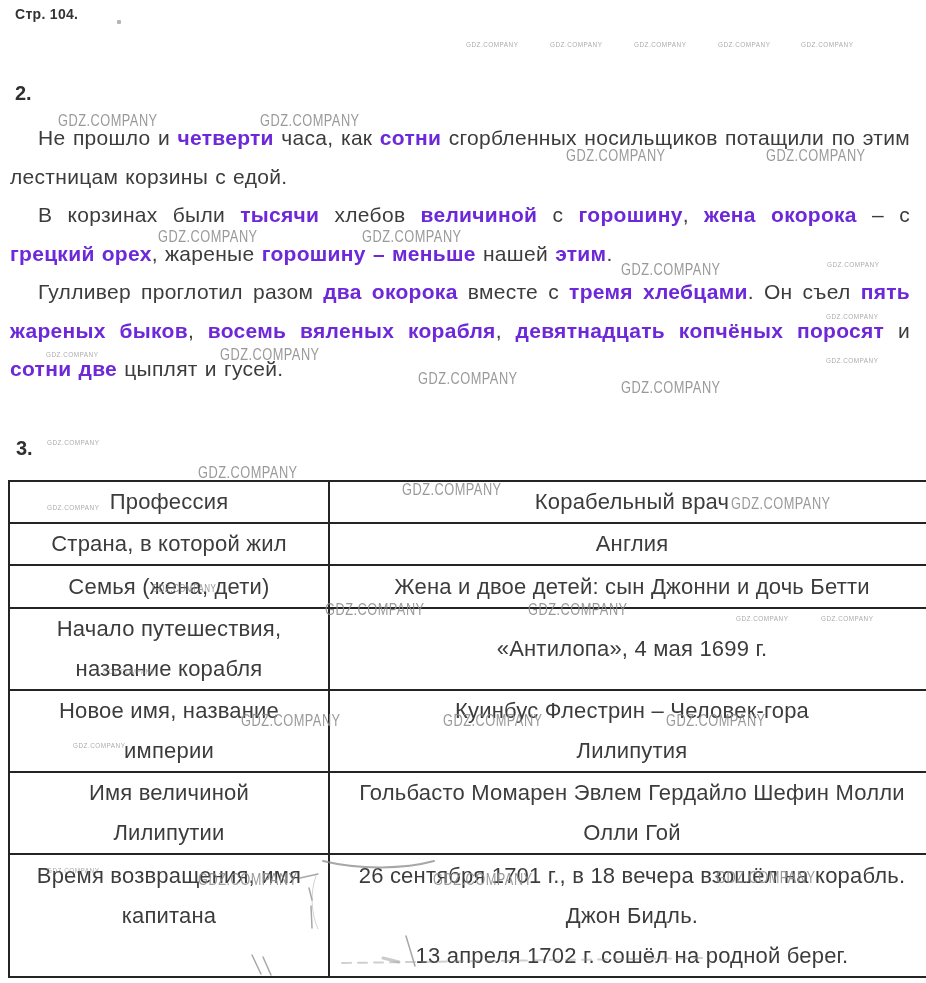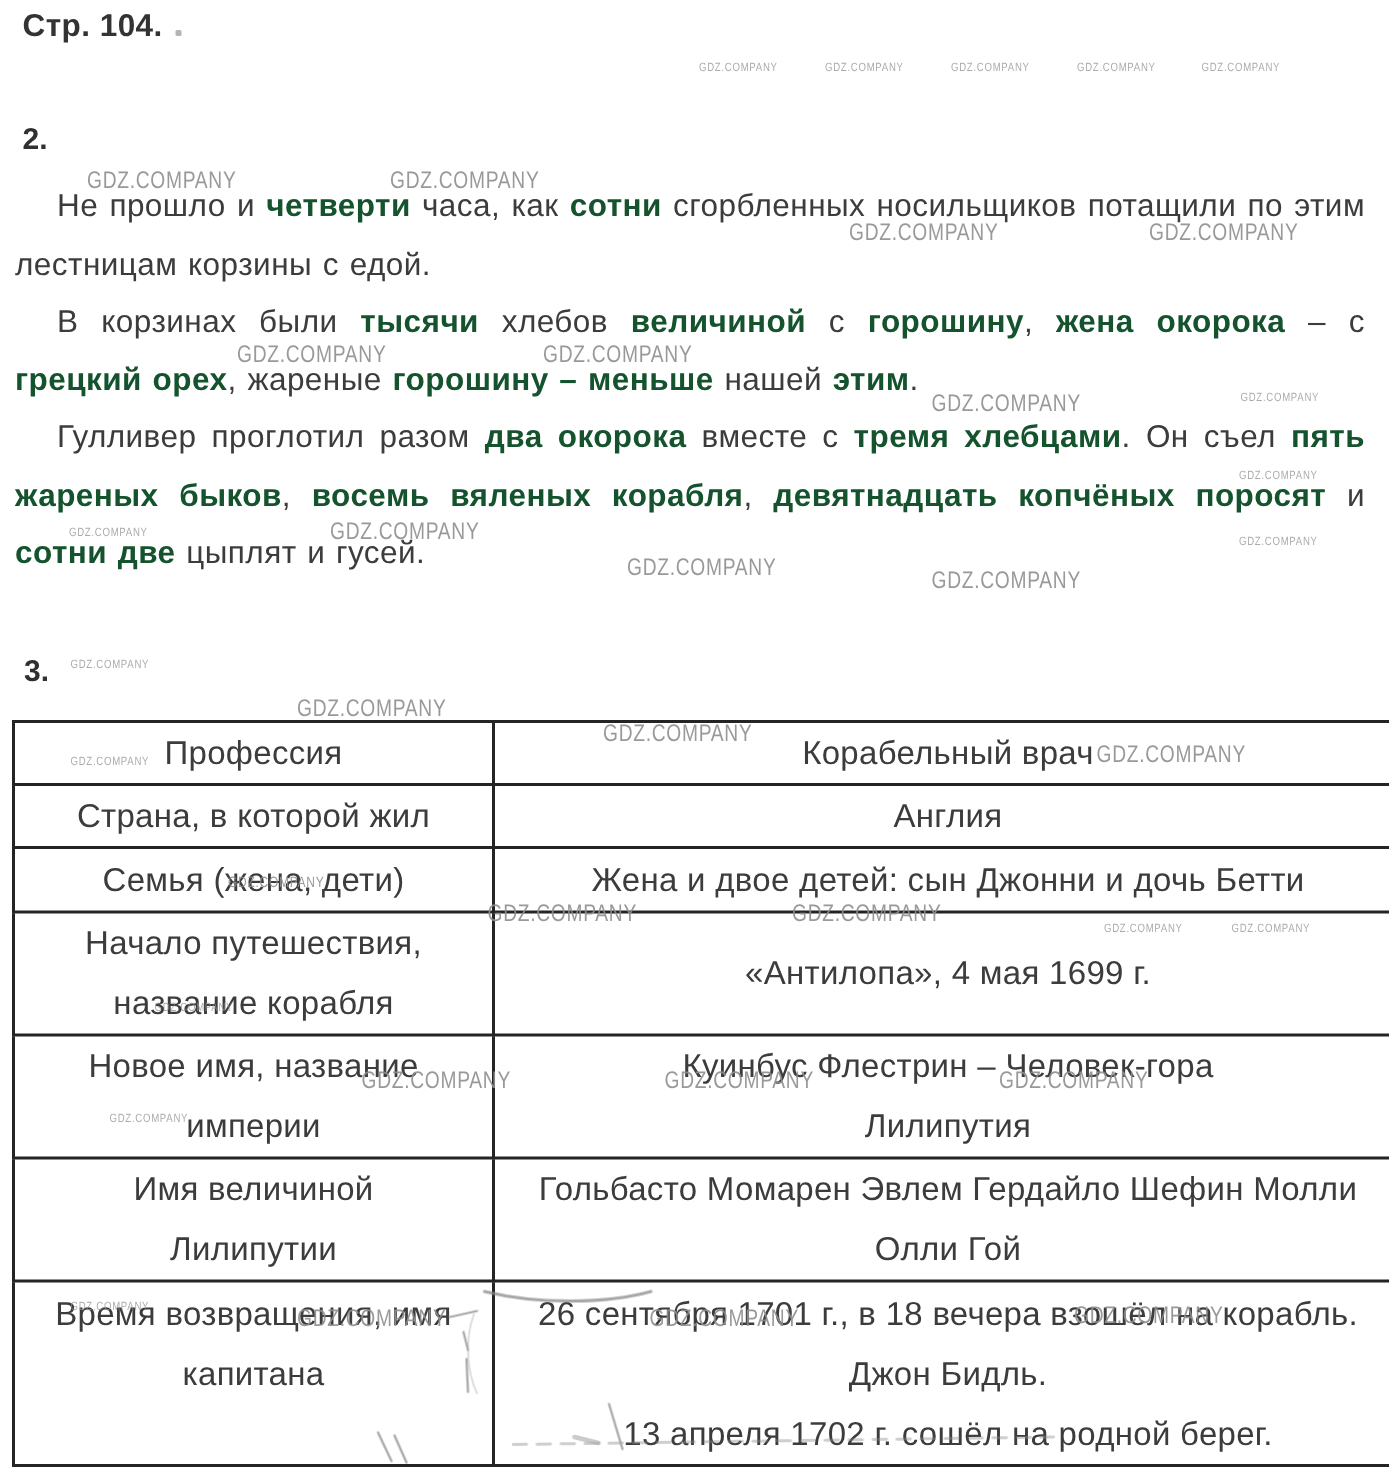--- a/index.html
+++ b/index.html
@@ -2,36 +2,36 @@
 <html><head>
 <meta charset="utf-8">
 <style>
   html,body{margin:0;padding:0;}
   body{
     width:926px;height:983px;position:relative;background:#ffffff;
     font-family:"Liberation Sans",sans-serif;color:#3a3a3a;overflow:hidden;
   }
   .abs{position:absolute;}
   .page-title{
-    left:15px;top:6px;font-size:21px;font-weight:700;color:#333;
+    left:15px;top:6px;font-size:14px;font-weight:700;color:#333;
     letter-spacing:.3px;
   }
   .stray-dot{left:117px;top:20px;width:4px;height:4px;background:#b9b4ae;border-radius:1px;}
   .sec-num{font-size:20px;font-weight:700;color:#303030;}
   .sec-2{left:15px;top:82px;}
   .sec-3{left:16px;top:437px;}
   .body-text{
     left:10px;top:119px;width:900px;
     font-size:21px;line-height:38.5px;letter-spacing:.3px;word-spacing:1px;
     color:#3c3c3c;
   }
   .body-text p{
     margin:0;text-indent:28px;text-align:justify;text-align-last:left;
   }
-  .body-text b{color:#14532d;}
+  .body-text b{color:#6d28d9;}
   table.info{
     position:absolute;left:8px;top:480px;border-collapse:collapse;
     table-layout:fixed;width:914px;
   }
   table.info td{
     border:2px solid #242424;text-align:center;vertical-align:middle;
     font-size:22px;line-height:40px;color:#3c3c3c;white-space:pre-line;
     padding:0 6px;letter-spacing:.2px;
   }
   td.label-cell{width:306px;}

